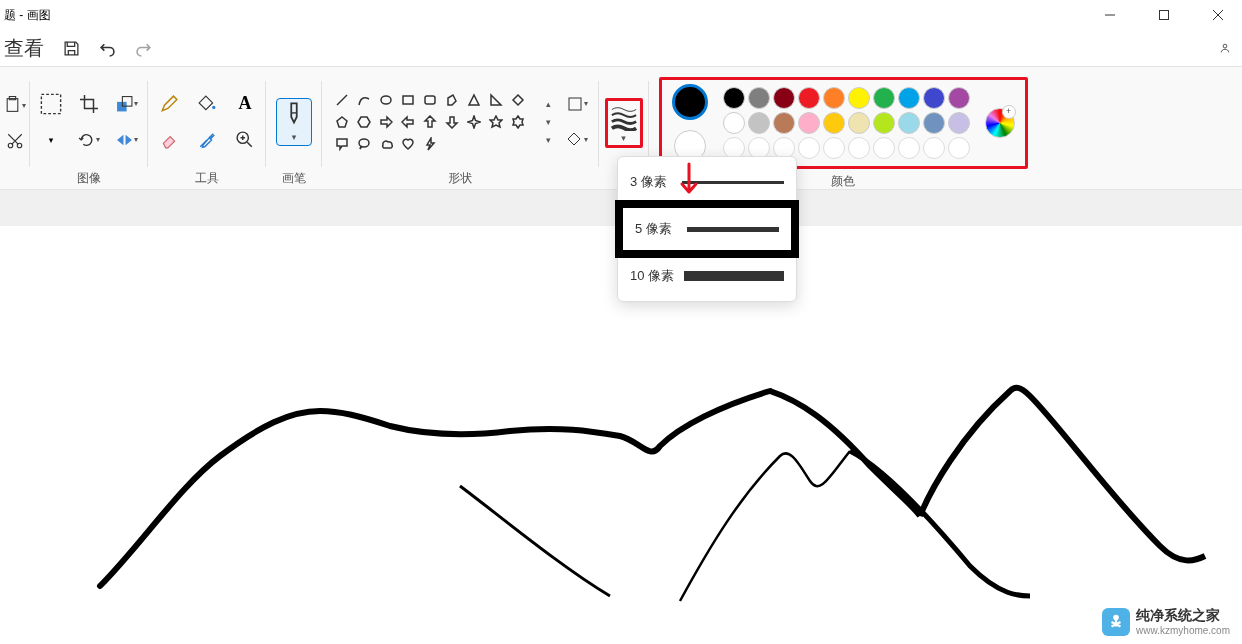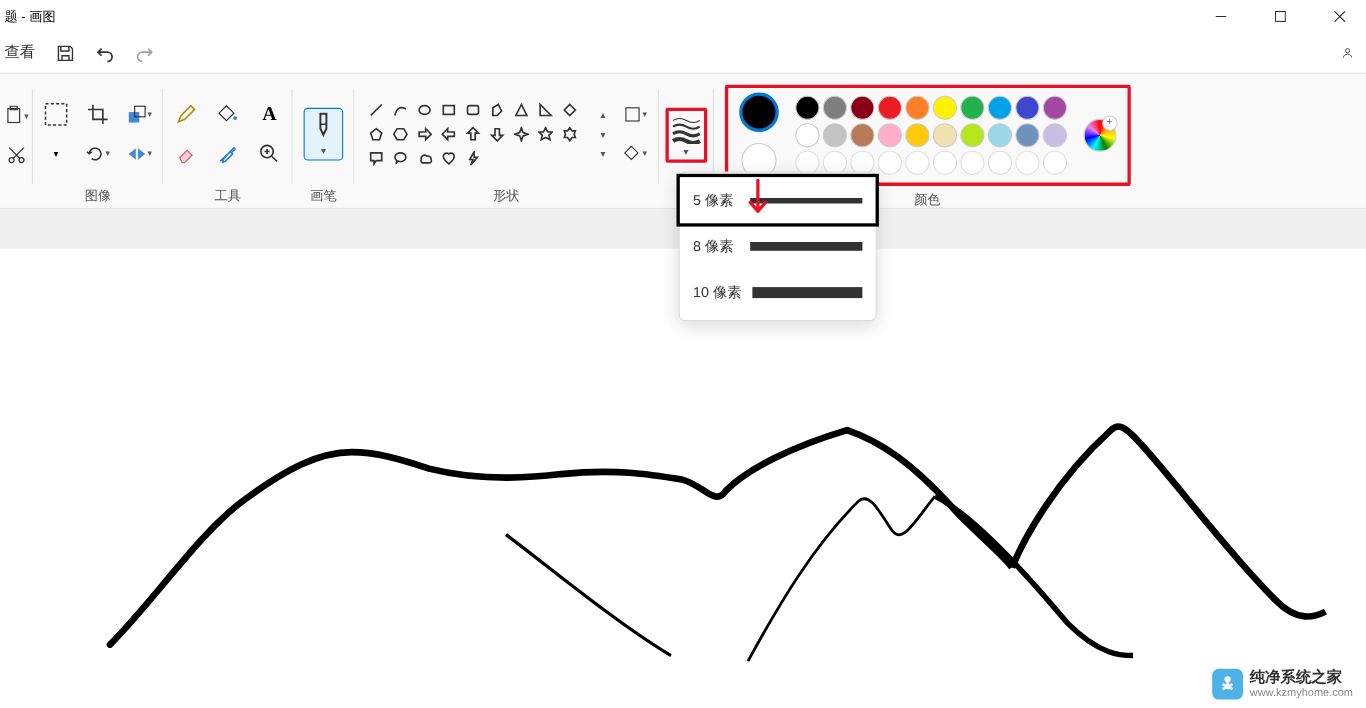--- a/index.html
+++ b/index.html
@@ -5,21 +5,21 @@
     * { margin: 0; padding: 0; box-sizing: border-box; }
     body { font-family: "Microsoft YaHei", "Segoe UI", sans-serif; font-size: 12px; background: #fff; width: 1242px; height: 644px; overflow: hidden; position: relative; }
     
     .title-bar { display: flex; justify-content: space-between; align-items: center; height: 30px; padding: 0 2px; }
     .title-text { color: #000000; padding-left: 2px; }
     .window-controls { display: flex; gap: 30px; padding-right: 10px; }
     .win-ctrl-btn { width: 24px; height: 24px; display: flex; align-items: center; justify-content: center; cursor: pointer; }
     .win-ctrl-btn svg { width: 10px; height: 10px; }
     
     .quick-bar { display: flex; align-items: center; height: 36px; gap: 18px; padding: 0 4px; }
-    .qb-item { color: #333; font-size: 14px; cursor: pointer; }
+    .qb-item { color: #333; font-size: 20px; cursor: pointer; }
     .qb-icon { width: 18px; height: 18px; display: flex; align-items: center; justify-content: center; cursor: pointer; }
     .qb-user { margin-left: auto; padding-right: 8px; }
     
     .ribbon { display: flex; align-items: flex-start; gap: 0; background: #f9f9f9; border-top: 1px solid #e5e5e5; border-bottom: 1px solid #e5e5e5; height: 124px; padding-top: 10px; }
     .rb-group { display: flex; flex-direction: column; align-items: center; justify-content: space-between; height: 110px; padding: 0 10px; position: relative; }
     .rb-group::after { content: ''; position: absolute; right: 0; top: 4px; bottom: 20px; width: 1px; background: #e0e0e0; }
     .rb-group:last-child::after { display: none; }
     .rb-body { display: flex; align-items: center; flex-wrap: wrap; gap: 8px; flex: 1; justify-content: center; }
     .rb-label { font-size: 12px; color: #555; margin-top: 4px; text-align: right; }
     
@@ -38,21 +38,21 @@
     .color-primary { width: 36px; height: 36px; border-radius: 50%; border: 3px solid #0078d4; background: #000; }
     .color-secondary { width: 32px; height: 32px; border-radius: 50%; border: 1px solid #ccc; background: #fff; margin-top: 4px; }
     .colors-left { display: flex; flex-direction: column; gap: 6px; align-items: center; }
     .colors-grid { display: grid; grid-template-columns: repeat(10, 22px); grid-template-rows: repeat(3, 22px); gap: 3px; }
     .color-swatch { width: 22px; height: 22px; border-radius: 50%; border: 1px solid #ccc; cursor: pointer; }
     .edit-colors { width: 30px; height: 30px; border-radius: 50%; background: conic-gradient(red, orange, yellow, green, cyan, blue, violet, red); border: 1px solid #ccc; cursor: pointer; position: relative;}
     .edit-colors::after { content:'+'; position:absolute; top:-4px; right:-2px; background:#fff; width:12px; height:12px; border:1px solid #ccc; border-radius:50%; font-size:9px; line-height:11px; text-align:center; color:#555;}
     
     .size-dropdown { position: absolute; top: 156px; left: 617px; width: 180px; background: #fff; border: 1px solid #ddd; border-radius: 6px; box-shadow: 0 4px 16px rgba(0,0,0,0.15); z-index: 100; padding: 4px 0; }
     .size-opt { display: flex; align-items: center; gap: 10px; padding: 12px 12px; cursor: pointer; position: relative; }
-    .size-opt.highlighted { border: 3px solid #000000; margin: -3px; }
+    .size-opt.highlighted { border: 8px solid #000000; margin: -3px; }
     .size-opt-label { font-size: 13px; color: #333; white-space: nowrap; min-width: 42px; }
     .size-line { flex: 1; background: #333; }
     .red-arrow { position: absolute; top: 162px; left: 677px; z-index: 101; color: #e81123; }
     
     .canvas-area { position: relative; width: 100%; height: 454px; background: #f0f0f0; }
     .canvas { position: absolute; left: 0; top: 36px; width: 1242px; height: 420px; background: #fff; }
     
     .watermark { position: absolute; bottom: 8px; right: 12px; display: flex; align-items: center; gap: 6px; }
     .wm-logo { width: 28px; height: 28px; background: #4fb2e6; border-radius: 6px; display: flex; align-items: center; justify-content: center; color: #fff; font-weight: bold; }
     .wm-text { display: flex; flex-direction: column; }
@@ -432,27 +432,27 @@
           </div>
         <div class="edit-colors"></div>
       </div>
     </div>
     <div class="rb-label">颜色</div>
   </div>
 
 </div>
 
 <div class="size-dropdown">
+  <div class="size-opt">
+    <span class="size-opt-label">3 像素</span>
+    <div class="size-line" style="height:3px;"></div>
+  </div>
   <div class="size-opt highlighted">
     <span class="size-opt-label">5 像素</span>
     <div class="size-line" style="height:5px;"></div>
-  </div>
-  <div class="size-opt">
-    <span class="size-opt-label">8 像素</span>
-    <div class="size-line" style="height:8px;"></div>
   </div>
   <div class="size-opt">
     <span class="size-opt-label">10 像素</span>
     <div class="size-line" style="height:10px;"></div>
   </div>
 </div>
 
 <svg class="red-arrow" width="24" height="40" viewBox="0 0 24 40">
   <path d="M12 2 L12 30 M12 30 L5 22 M12 30 L19 22" stroke="#e81123" stroke-width="3" fill="none" stroke-linecap="round"></path>
 </svg>

